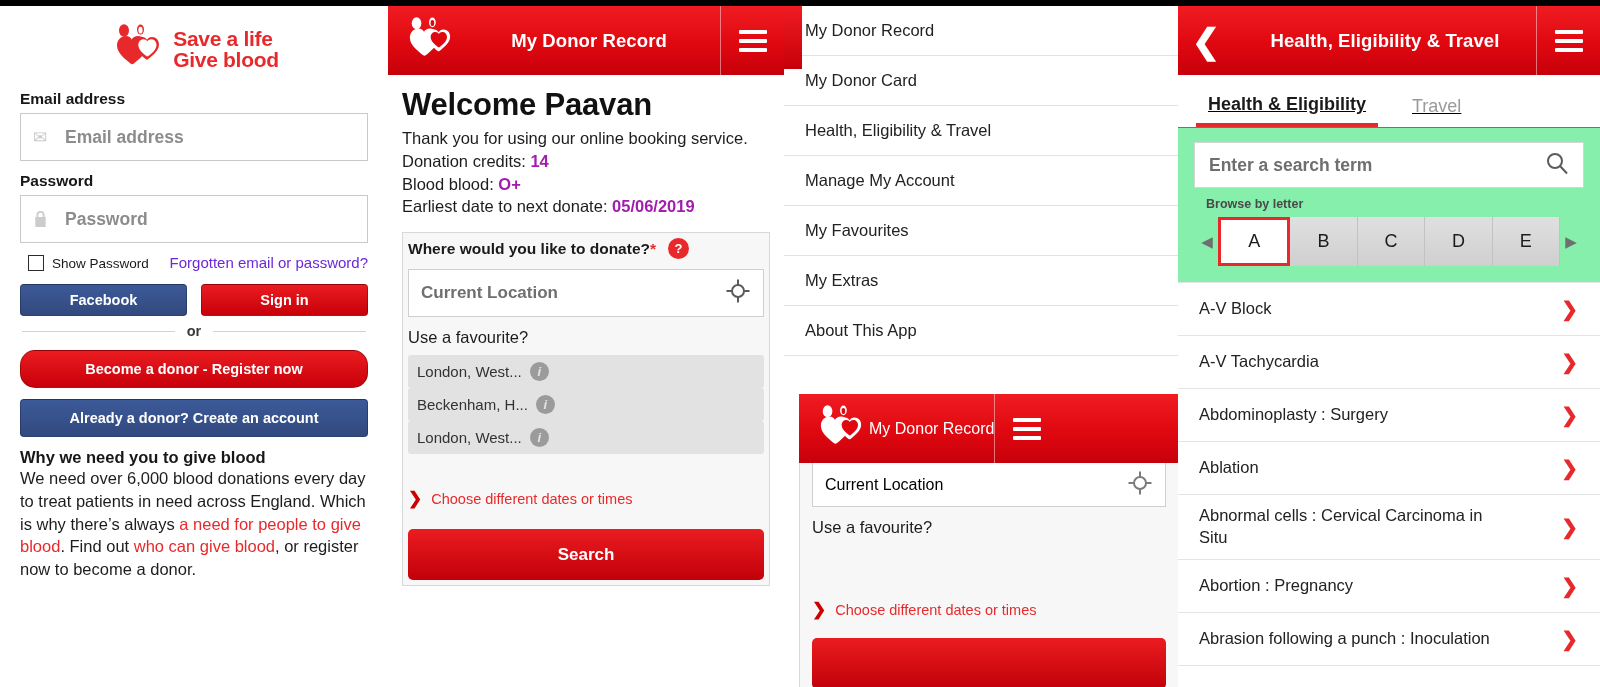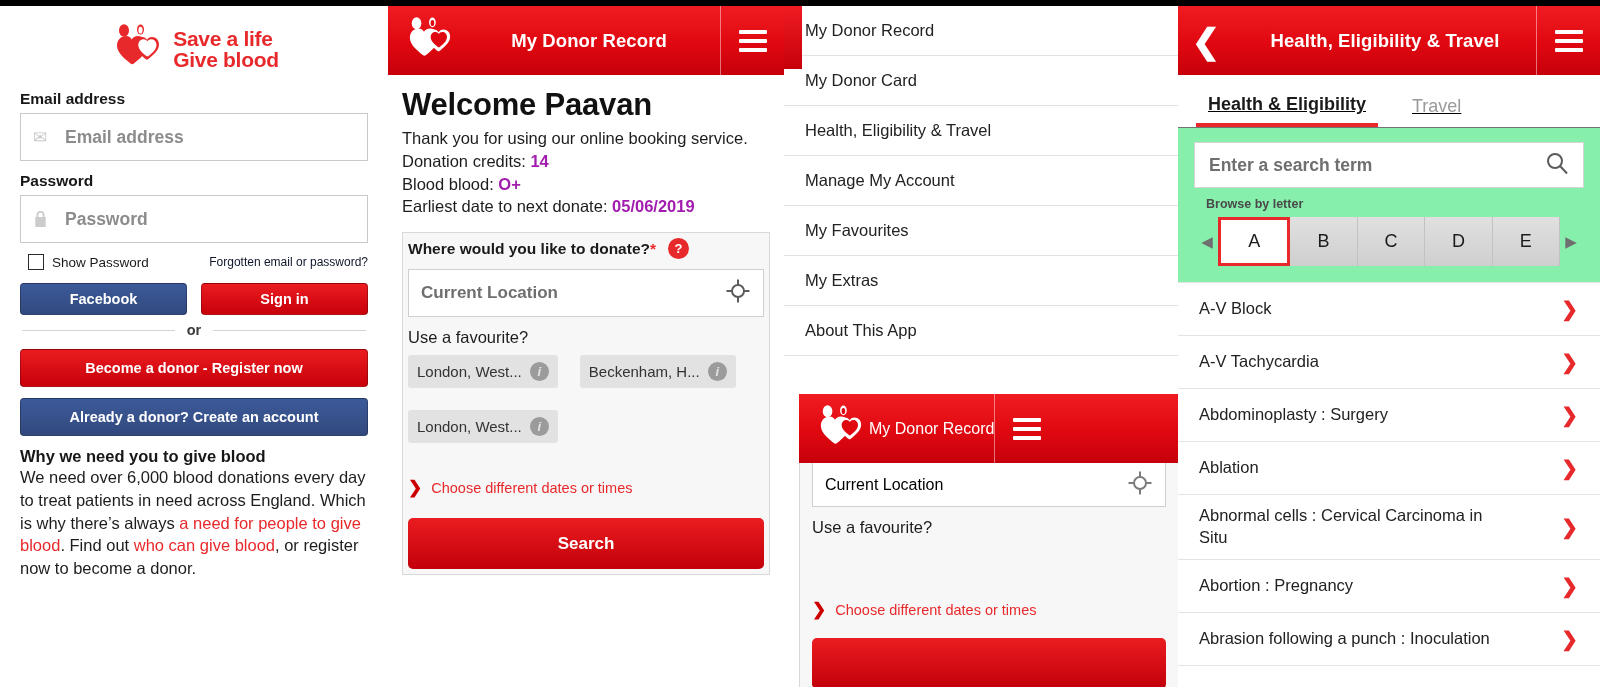--- a/index.html
+++ b/index.html
@@ -28,38 +28,38 @@
   .input-box {
     border: 1px solid #c9c9c9; background: #fff; height: 48px;
     display: flex; align-items: center; padding: 0 12px; margin-bottom: 11px;
   }
   .input-box .ibicon { width: 24px; color: #c9c9c9; font-size: 17px; margin-right: 8px; display: flex; align-items: center; }
   .input-box .ibtext { color: #8c8c8c; font-size: 17.5px; font-weight: bold; }
   .row-between { display: flex; align-items: center; justify-content: space-between; margin-bottom: 13px; }
   .chk-wrap { display: flex; align-items: flex-end; margin-left: 8px; }
   .chkbox { width: 16px; height: 16px; border: 1.6px solid #2b2b2b; background: #fff; margin-right: 8px; }
   .chk-label { font-size: 13.5px; color: #1a1a1a; }
-  .link-red { color: #0f172a; font-size: 12px; }
+  .link-red { color: #6d28d9; font-size: 15px; }
   .btn-row { display: flex; gap: 14px; margin-bottom: 6px; }
   .btn {
     flex: 1; height: 32px; border-radius: 4px; color: #fff; font-weight: bold;
     font-size: 14.5px; display: flex; align-items: center; justify-content: center;
     border: 1px solid rgba(0,0,0,.25); text-align: center;
   }
   .btn-fb { background: linear-gradient(#3c5a99, #32497e); }
   .btn-signin { background: linear-gradient(#ea1c20, #c8000a); }
   .or-row { display: flex; align-items: center; gap: 12px; margin: 7px 2px 11px 2px; }
   .or-row .ln { flex: 1; height: 1px; background: #d3d3d3; }
   .or-row .or { font-size: 14.5px; font-weight: bold; color: #3a3a3a; }
   .btn-wide {
     height: 38px; border-radius: 4px; color: #fff; font-weight: bold; font-size: 14.5px;
     display: flex; align-items: center; justify-content: center; margin-bottom: 11px;
     border: 1px solid rgba(0,0,0,.25);
   }
-  .btn-red { background: linear-gradient(#ea1c20, #c8000a); }
+  .btn-red { background: linear-gradient(#ea1c20, #c8000a); border-radius: 15px; }
   .btn-blue { background: linear-gradient(#3c5a99, #32497e); }
   .info-title { font-size: 16.5px; font-weight: bold; color: #171717; margin-top: 7px; }
   .info-body { font-size: 16.5px; color: #1d1d1d; line-height: 1.38; }
   .info-body a { color: #e8292b; text-decoration: none; }
 
   
   .app-header {
     height: 69px; background: linear-gradient(#f01c22 0%, #e00810 55%, #c6000a 100%);
     display: flex; align-items: center; position: relative; color: #fff;
   }
@@ -91,21 +91,21 @@
     width: 21px; height: 21px; border-radius: 50%; background: #e8292b; color: #fff;
     font-size: 13px; font-weight: bold; display: inline-flex; align-items: center;
     justify-content: center; margin-left: 12px;
   }
   .loc-input {
     margin-top: 10px; height: 48px; background: #fff; border: 1px solid #cfcfcf;
     display: flex; align-items: center; padding: 0 12px; justify-content: space-between;
   }
   .loc-input span.ph { color: #6f6f6f; font-size: 17px; font-weight: bold; }
   .fav-q { font-size: 16.5px; color: #1d1d1d; margin-top: 11px; }
-  .chips { display: flex; flex-wrap: wrap; gap: 22px; margin-top: 8px; }
+  .chips { display: flex; flex-wrap: wrap; gap: 0; margin-top: 8px; flex-direction: column; }
   .chip {
     background: #e2e2e2; border-radius: 3px; height: 33px; display: flex; align-items: center;
     padding: 0 9px; gap: 8px; font-size: 15px; color: #333;
   }
   .chip .i-badge {
     width: 19px; height: 19px; border-radius: 50%; background: #9b9b9b; color: #e2e2e2;
     font-size: 13px; font-weight: bold; display: flex; align-items: center; justify-content: center;
     font-style: italic;
   }
   .choose-row { display: flex; align-items: center; gap: 9px; margin-top: 36px; }

